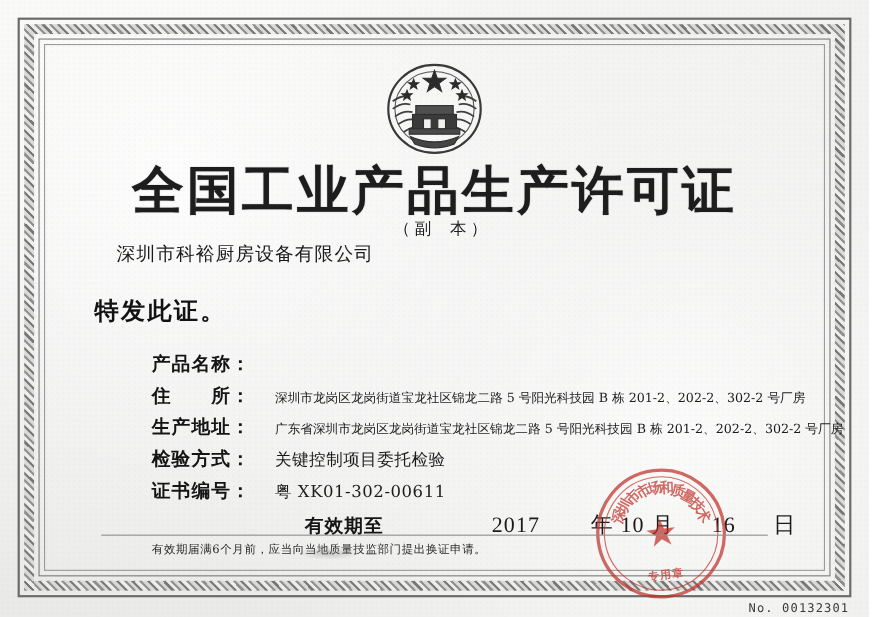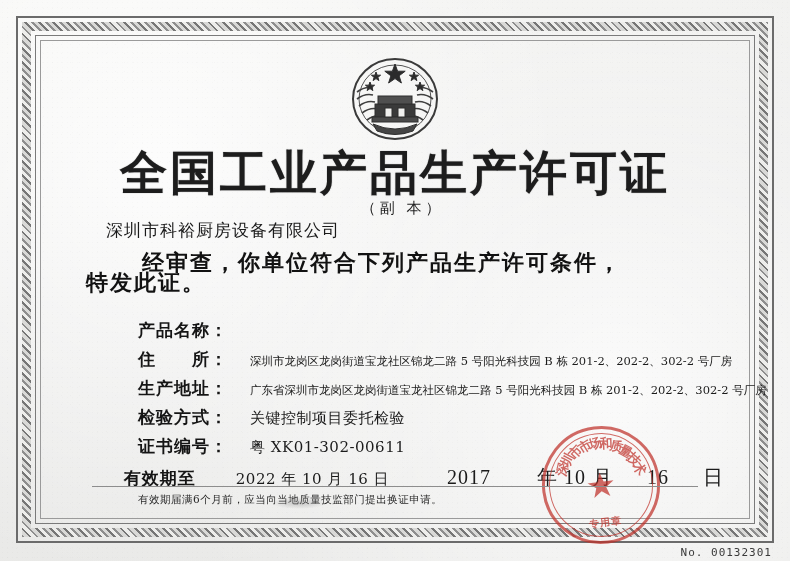--- a/index.html
+++ b/index.html
@@ -89,21 +89,21 @@
     letter-spacing: 3px;
     color: #1d1d1d;
     text-shadow: 0 0 1px rgba(0,0,0,0.5);
     white-space: nowrap;
   }
   .sub-title {
     position: absolute;
     top: 155px;
     left: 15px; right: 0;
     text-align: center;
-    font-family: Liberation Serif, serif;
+    font-family: Liberation Mono, monospace;
     font-size: 15px;
     letter-spacing: 4px;
     color: #1f1f1f;
   }
 
   .company {
     position: absolute;
     top: 175px;
     left: 60px;
     font-family: "DejaVu Serif", "Liberation Serif", serif;
@@ -345,21 +345,20 @@
           <path d="M30 72 q22 10 44 0 l-4 7 q-18 7 -36 0 z" fill="#454545"></path>
         </g>
       </svg>
     </div>
 
     <div class="main-title">全国工业产品生产许可证</div>
     <div class="sub-title">（副 本）</div>
 
     <div class="company">深圳市科裕厨房设备有限公司</div>
 
-    <div class="body-line1">经审查，你单位符合下列产品生产许可条件，</div>
     <div class="body-line2">特发此证。</div>
 
     <div class="fields">
 
       <div class="field-row">
         <div class="field-label">产品名称：</div>
       </div>
 
       <div class="field-row">
         <div class="field-label">住　　所：</div>
@@ -376,21 +375,20 @@
         <div class="field-value">关键控制项目委托检验</div>
       </div>
 
       <div class="field-row">
         <div class="field-label">证书编号：</div>
         <div class="field-value">粤 XK01-302-00611</div>
       </div>
 
       <div class="field-row date-row">
         <div class="field-label">有效期至</div>
-        <div class="field-value">2022 年 10 月 16 日</div>
         <div class="issue-date">
           <span>2017</span>
           <span class="gap"></span>
           <span>年</span>
           <span>10</span>
           <span>月</span>
           <span class="gap-s"></span>
           <span>16</span>
           <span class="gap-s"></span>
           <span>日</span>

